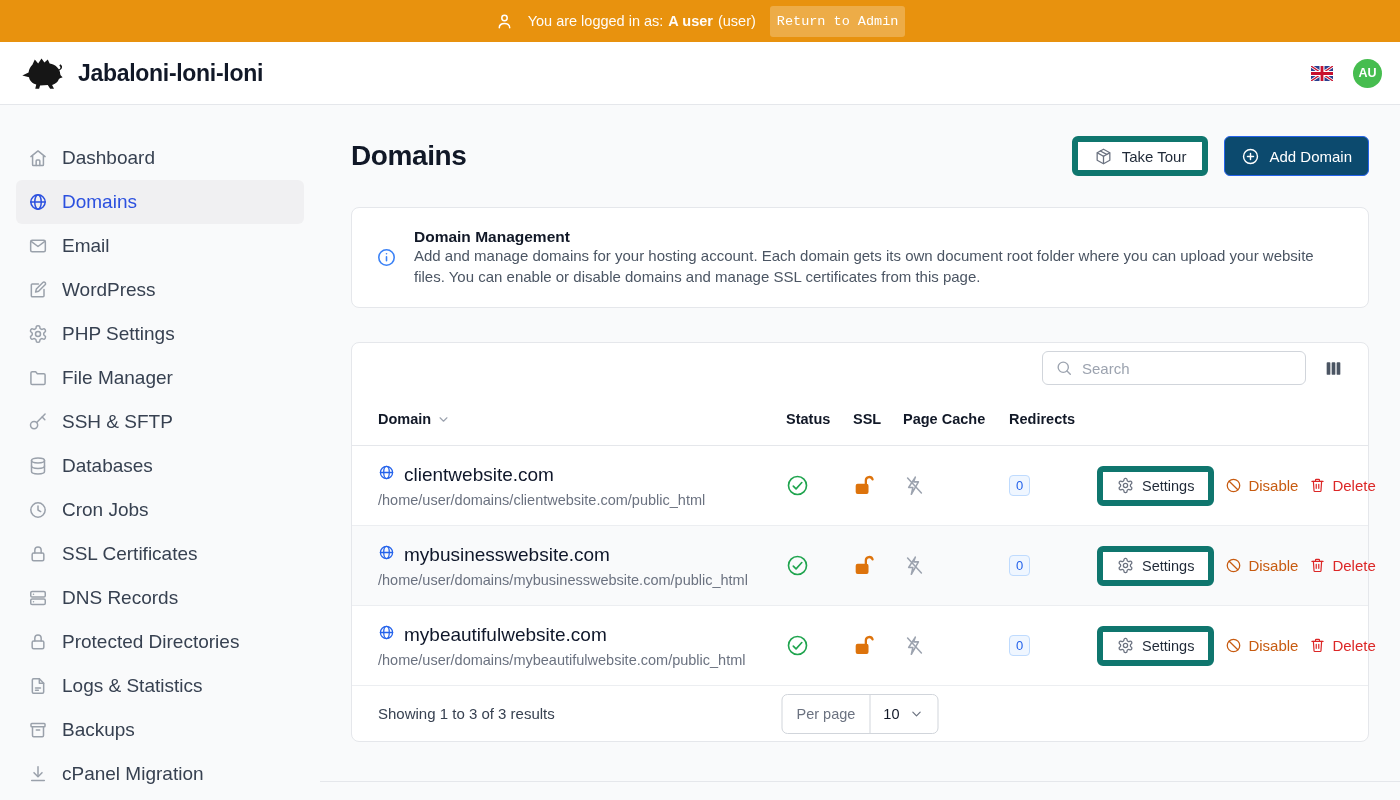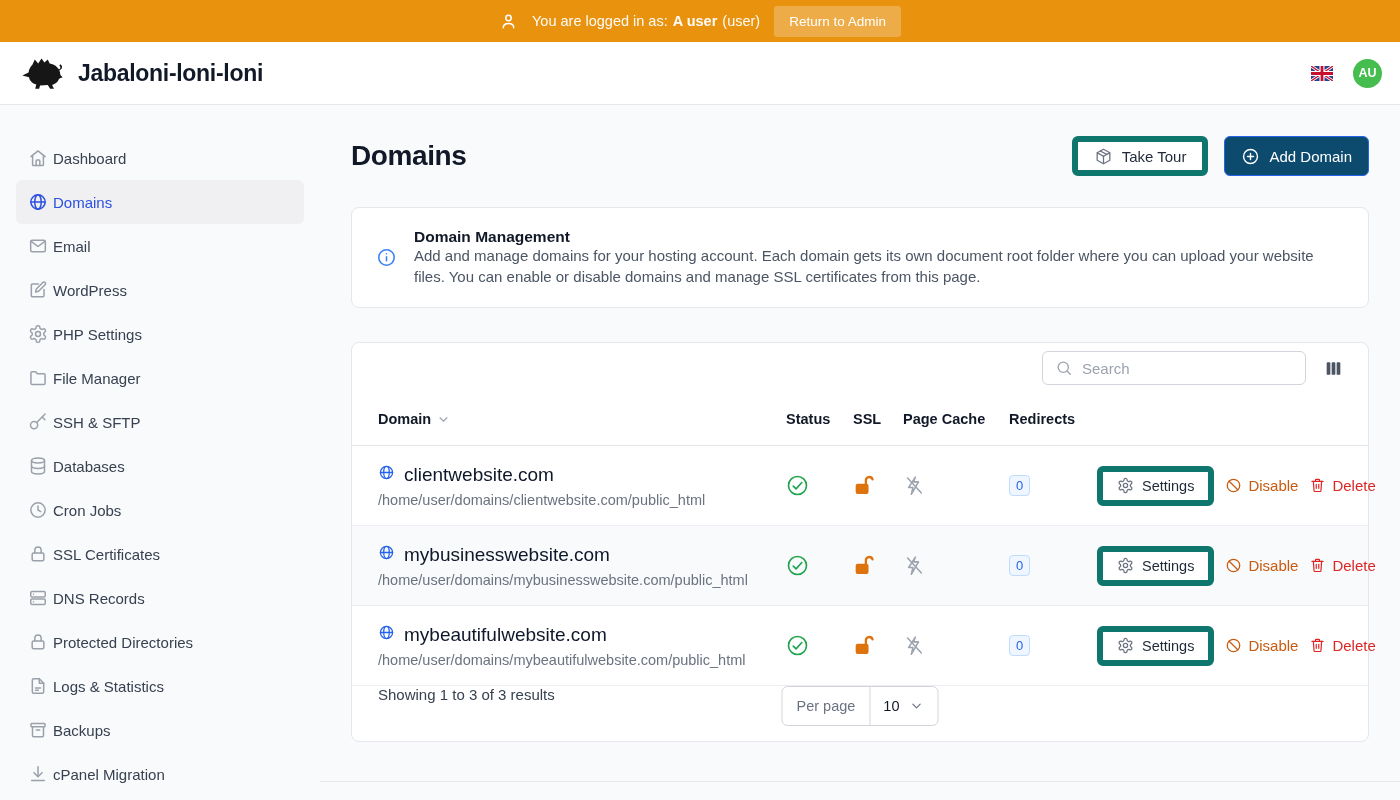--- a/index.html
+++ b/index.html
@@ -5,34 +5,34 @@
   * { margin:0; padding:0; box-sizing:border-box; }
   html,body { width:1400px; height:800px; overflow:hidden; }
   body { font-family:"Liberation Sans", sans-serif; background:#F9FAFB; position:relative; color:#1F2937; }
 
   svg.ic { display:block; flex-shrink:0; }
 
   
   .banner { height:42px; background:#E8920E; display:flex; align-items:center; justify-content:center; gap:14px; color:#fff; }
   .banner-text { font-size:14.5px; color:rgba(255,255,255,.97); display:flex; gap:5px; align-items:center; }
   .banner-text b { font-weight:700; }
-  .banner-btn { background:rgba(255,255,255,.24); border:none; color:#fff; font-family:Liberation Sans, sans-serif; font-size:13.5px; padding:8px 15px; border-radius:3px; cursor:pointer; }
+  .banner-btn { background:rgba(255,255,255,.24); border:none; color:#fff; font-family:Liberation Mono, monospace; font-size:13.5px; padding:8px 7px; border-radius:3px; cursor:pointer; }
 
   
   .header { height:63px; background:#fff; border-bottom:1px solid #E5E7EB; display:flex; align-items:center; padding:0 18px; }
   .brand { display:flex; align-items:center; gap:12px; cursor:pointer; }
   .brand-name { font-size:23px; font-weight:700; color:#111827; letter-spacing:-.3px; }
   .header-spacer { flex:1; }
   .flag-btn { margin-right:20px; cursor:pointer; border:none; background:none; padding:0; }
   .avatar { width:29px; height:29px; border-radius:50%; background:#46BD4F; color:#fff; font-size:12.5px; font-weight:700; display:flex; align-items:center; justify-content:center; cursor:pointer; }
 
   
   .content { display:flex; height:695px; }
   .sidebar { width:320px; flex-shrink:0; padding-top:31px; }
-  .nav-item { height:44px; margin:0 16px; padding:0 12px; border-radius:6px; display:flex; align-items:center; gap:5px; font-size:15px; color:#374151; cursor:pointer; }
+  .nav-item { height:44px; margin:0 16px; padding:0 12px; border-radius:6px; display:flex; align-items:center; gap:14px; font-size:19px; color:#374151; cursor:pointer; }
   .nav-item svg { color:#9AA1AB; }
   .nav-item.active { background:#F0F0F2; color:#2B50DF; font-weight:500; }
   .nav-item.active svg { color:#2B50DF; }
 
   .main { flex:1; padding:31px 31px 0; min-width:0; }
 
   
   .page-head { display:flex; align-items:center; }
   .page-title { font-size:28px; font-weight:700; color:#111827; letter-spacing:-.4px; }
   .head-actions { margin-left:auto; display:flex; gap:16px; }
@@ -70,21 +70,21 @@
   .cell-status svg { color:#1FA44E; }
   .cell-ssl svg { color:#DD730C; cursor:pointer; }
   .cell-cache svg { color:#9CA3AF; cursor:pointer; }
   .badge { display:inline-block; min-width:21px; padding:2px 6px; background:#EFF6FF; border:1px solid #BFDBFE; border-radius:4px; color:#2563EB; font-size:13px; text-align:center; cursor:pointer; }
   .cell-actions { display:flex; justify-content:flex-end; align-items:center; gap:11px; }
   .btn-settings { font-size:14.5px; padding:0 14px; gap:8px; }
   .link-action { display:inline-flex; align-items:center; gap:6px; font-size:15px; background:none; border:none; font-family:inherit; cursor:pointer; }
   .link-disable { color:#C75B10; }
   .link-delete { color:#DC2626; }
 
-  .tfoot { height:55px; display:flex; padding:0 26px; position:relative; font-size:15px; color:#374151; }
+  .tfoot { height:55px; display:flex; align-items:center; padding:0 26px; position:relative; font-size:15px; color:#374151; }
   .per-page { position:absolute; left:50%; transform:translateX(-50%); display:flex; height:40px; border:1px solid #D1D5DB; border-radius:6px; overflow:hidden; background:#fff; }
   .pp-label { display:flex; align-items:center; padding:0 14px; font-size:14.5px; color:#6B7280; border-right:1px solid #D1D5DB; }
   .pp-value { display:flex; align-items:center; gap:9px; padding:0 13px; font-size:14.5px; color:#111827; cursor:pointer; }
   .pp-value svg { color:#6B7280; }
 
   .bottom-divider { position:absolute; left:320px; right:0; top:781px; height:1px; background:#E5E7EB; }
 </style>
 </head>
 <body>
 

